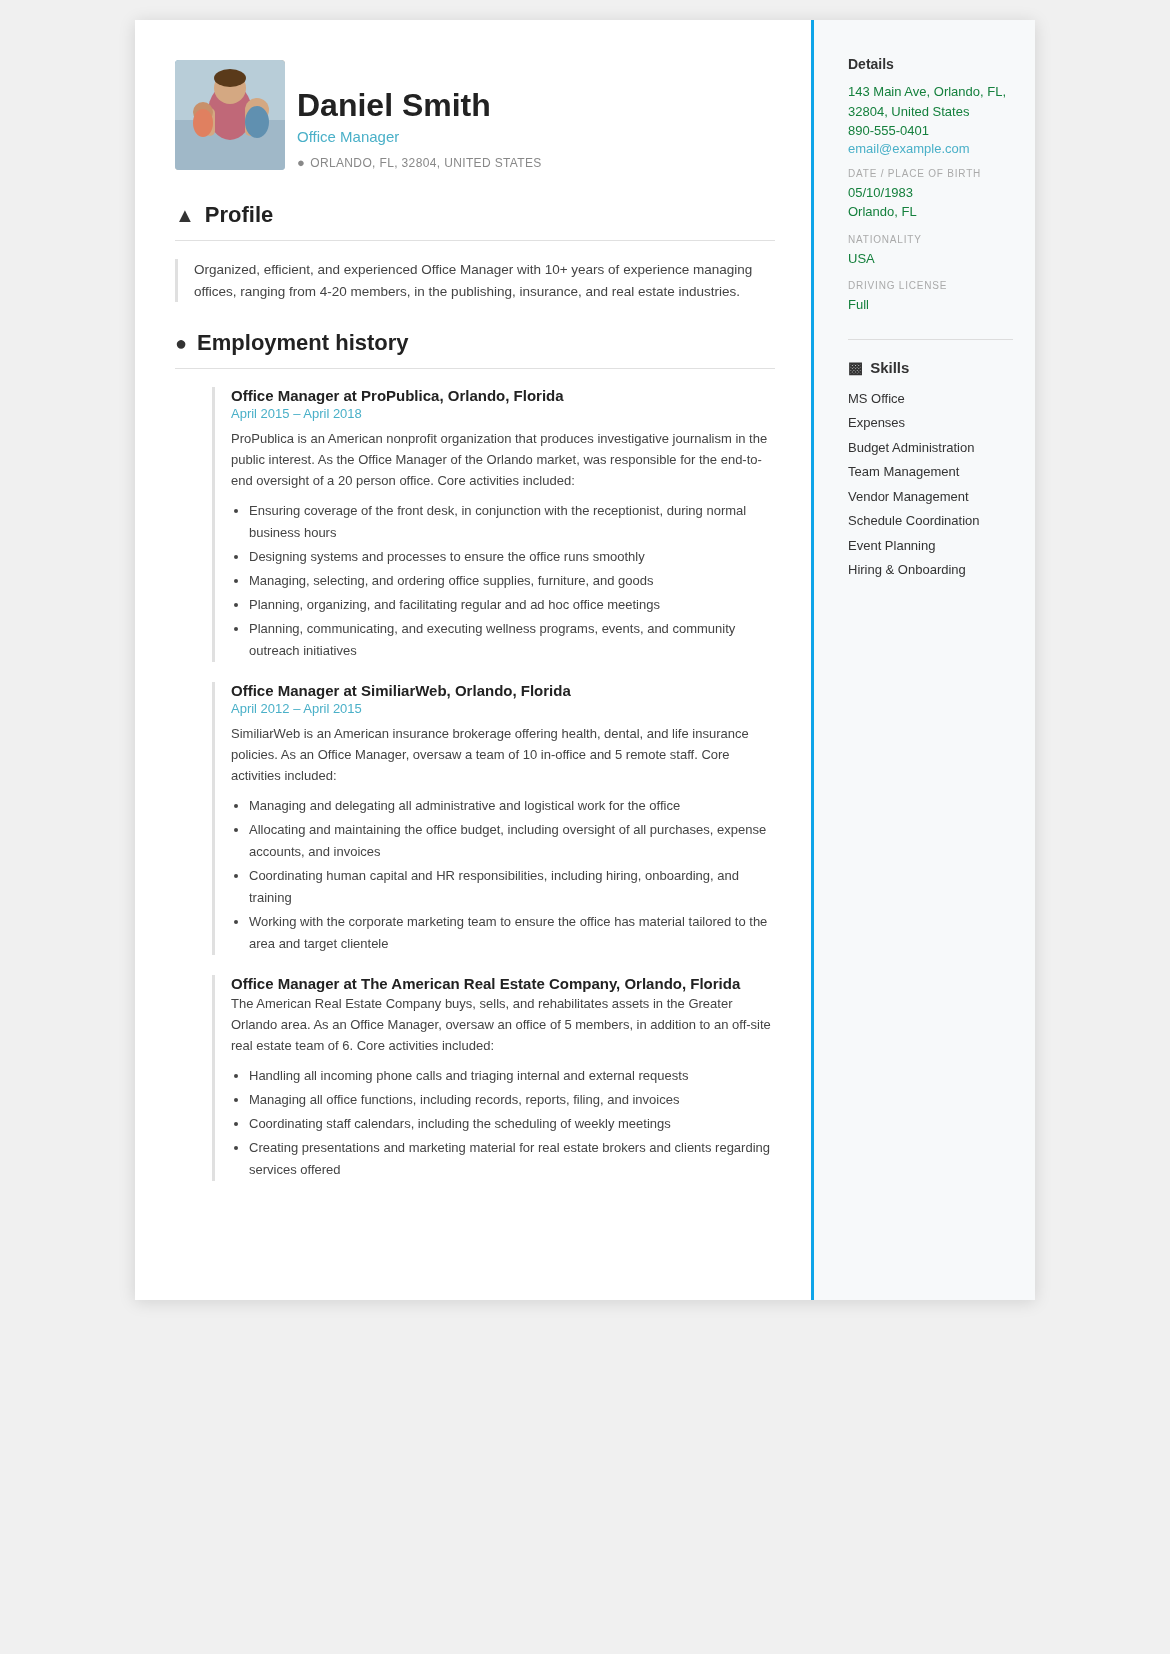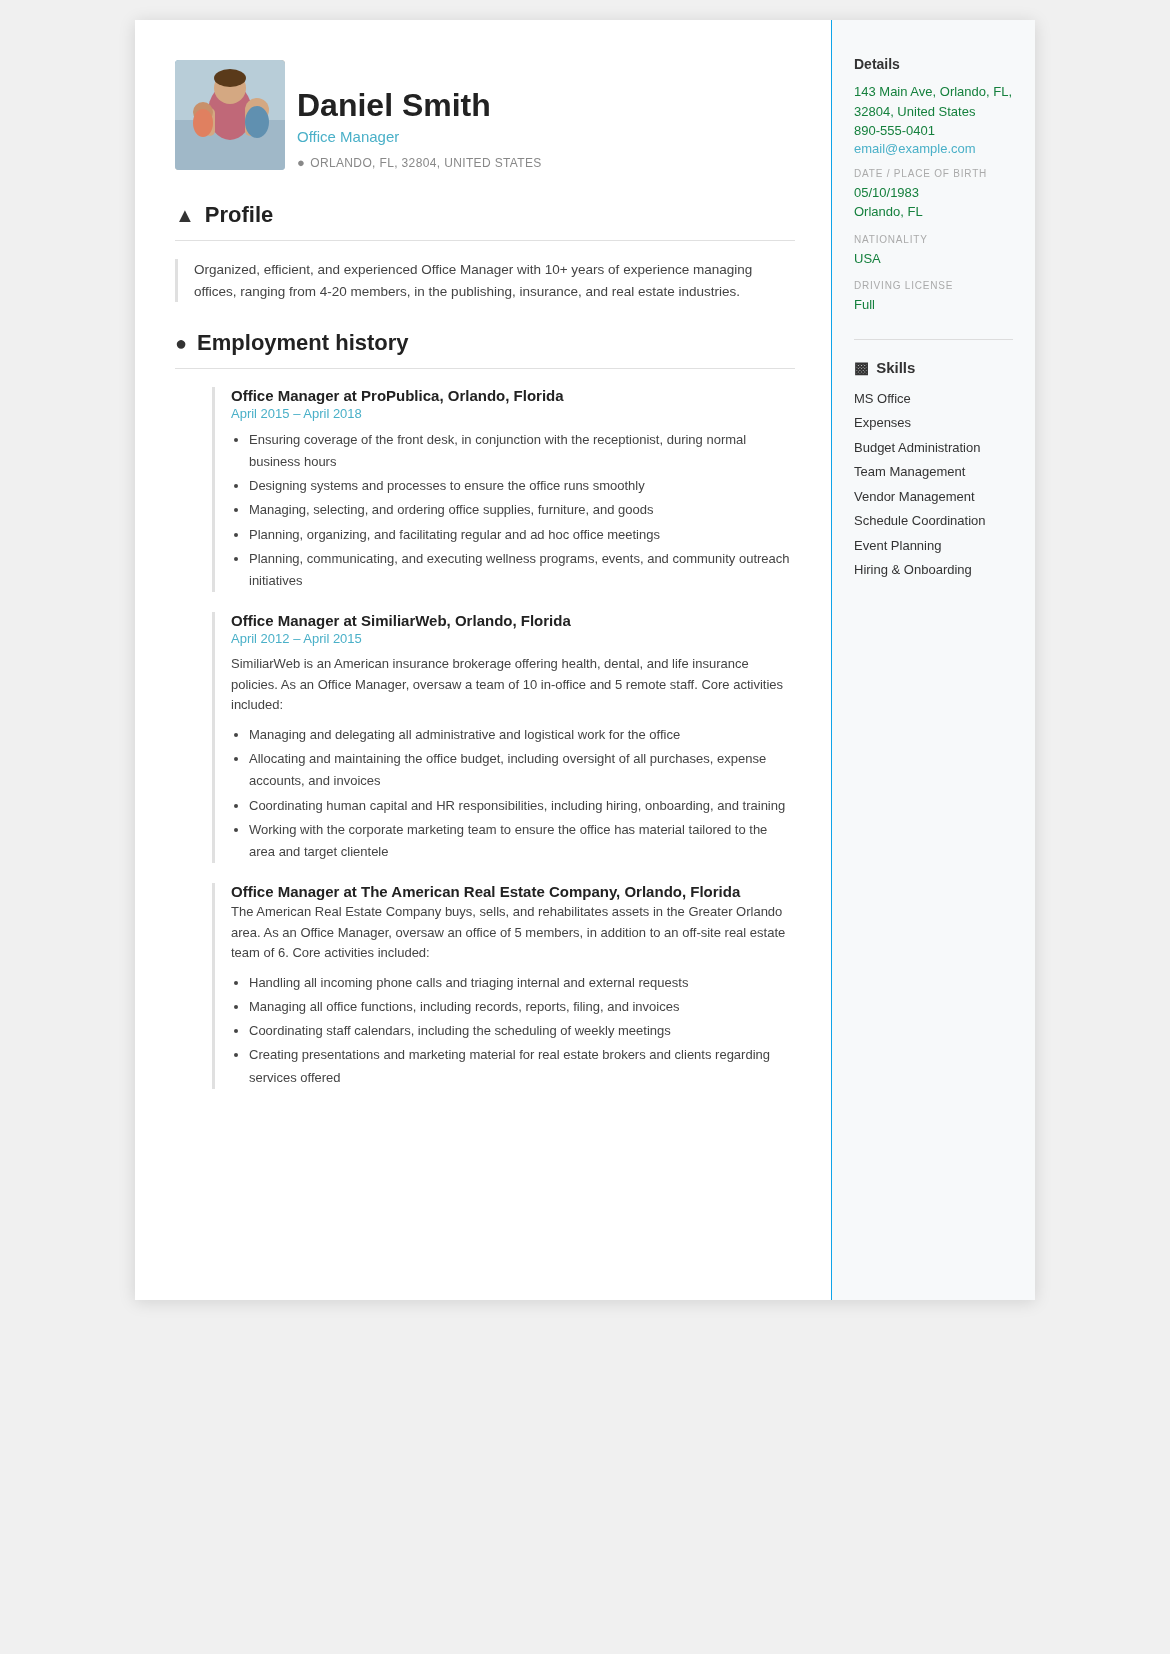--- a/index.html
+++ b/index.html
@@ -135,24 +135,24 @@
     }
     .job-wrap {
       border-left: 3px solid #e0e0e0;
       padding-left: 16px;
       margin-bottom: 20px;
       margin-left: 37px;
     }
 
     
     .sidebar {
-      width: 204px;
+      width: 224px;
       background: #f7f9fa;
-      padding: 36px 22px 36px 22px;
-      border-left: 1px solid #0ea5e9;
+      padding: 36px 22px 36px 34px;
+      border-left: 3px solid #0ea5e9;
     }
     .sidebar-section { margin-bottom: 24px; }
     .sidebar-title {
       font-size: 14px;
       font-weight: bold;
       color: #333;
       margin-bottom: 10px;
     }
     .sidebar-label {
       font-size: 10px;
@@ -254,20 +254,21 @@
       <div class="section-header">
         <span class="section-icon">●</span>
         <span class="section-title">Employment history</span>
       </div>
       <hr class="section-divider">
 
       <div id="jobs-container">
           <div class="job-wrap">
             <div class="job-title">Office Manager at ProPublica, Orlando, Florida</div>
             <div class="job-date">April 2015  –  April 2018</div>
+            <p class="job-description">ProPublica is an American nonprofit organization that produces investigative journalism in the public interest. As the Office Manager of the Orlando market, was responsible for the end-to-end oversight of a 20 person office. Core activities included:</p>
             <ul class="job-bullets">
               <li>Ensuring coverage of the front desk, in conjunction with the receptionist, during normal business hours</li>
               <li>Designing systems and processes to ensure the office runs smoothly</li>
               <li>Managing, selecting, and ordering office supplies, furniture, and goods</li>
               <li>Planning, organizing, and facilitating regular and ad hoc office meetings</li>
               <li>Planning, communicating, and executing wellness programs, events, and community outreach initiatives</li>
             </ul>
           </div>
           <div class="job-wrap">
             <div class="job-title">Office Manager at SimiliarWeb, Orlando, Florida</div>

